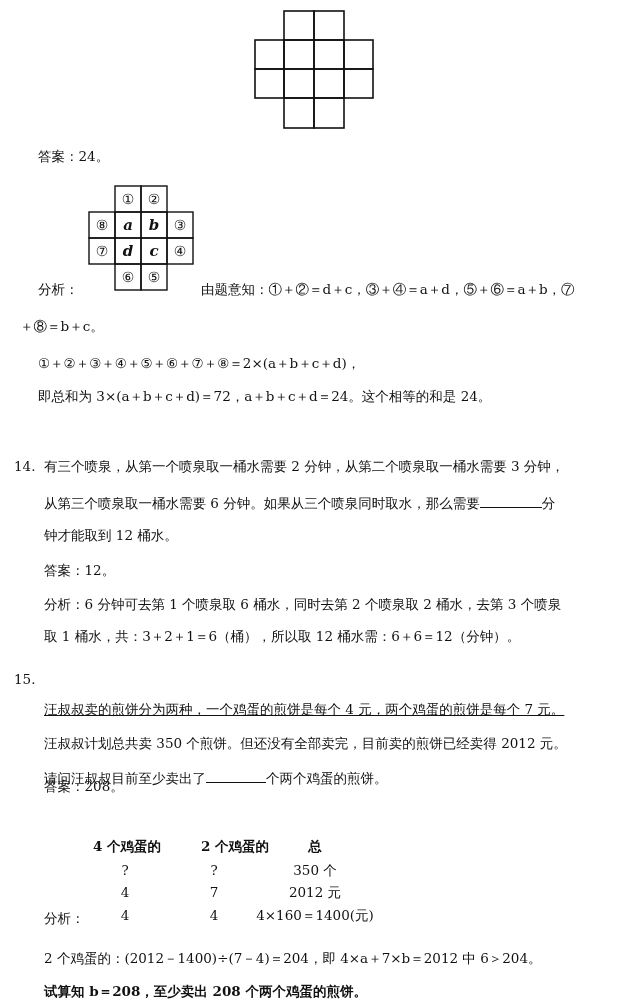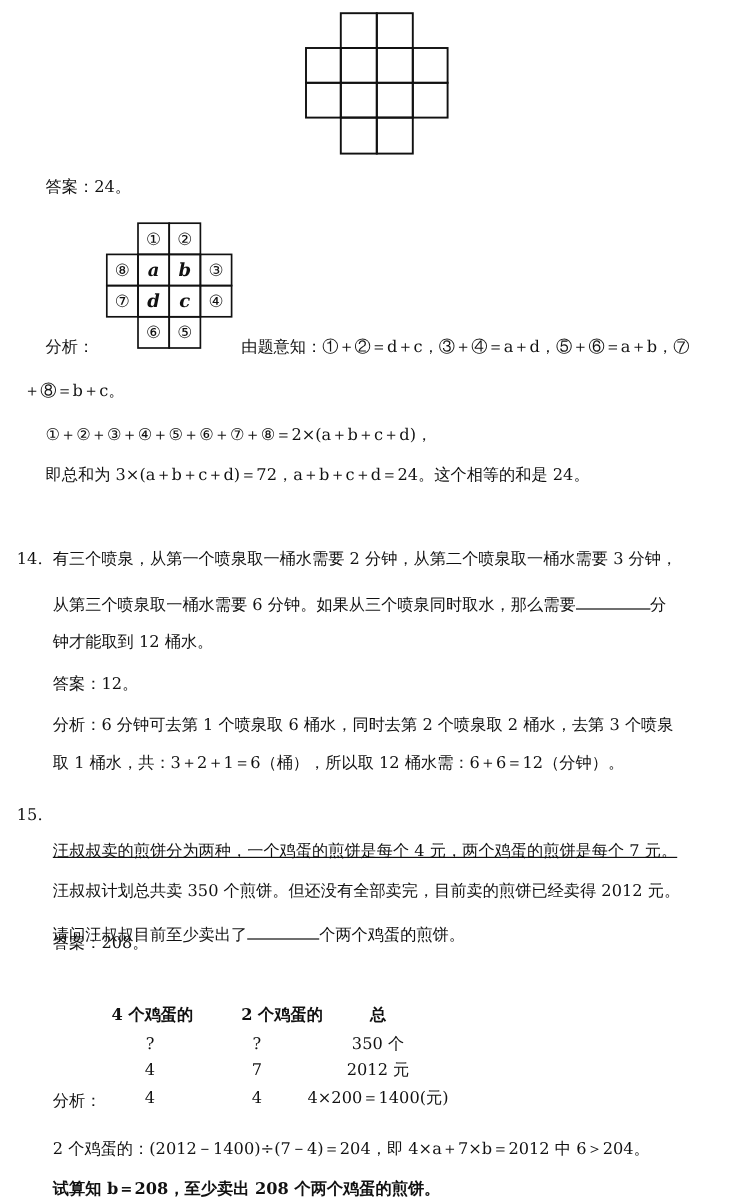--- a/index.html
+++ b/index.html
@@ -99,17 +99,17 @@
   <div class="tbl-cell" style="left:110px; top:864px; width:30px;">?</div>
   <div class="tbl-cell" style="left:199px; top:864px; width:30px;">?</div>
   <div class="tbl-cell" style="left:270px; top:864px; width:90px;">350 个</div>
 
   <div class="tbl-cell" style="left:110px; top:886px; width:30px;">4</div>
   <div class="tbl-cell" style="left:199px; top:886px; width:30px;">7</div>
   <div class="tbl-cell" style="left:270px; top:886px; width:90px;">2012 元</div>
 
   <div class="tbl-cell" style="left:110px; top:909px; width:30px;">4</div>
   <div class="tbl-cell" style="left:199px; top:909px; width:30px;">4</div>
-  <div class="tbl-cell" style="left:250px; top:909px; width:130px;">4×200＝1400(元)</div>
+  <div class="tbl-cell" style="left:250px; top:909px; width:130px;">4×160＝1400(元)</div>
 </div>
 <div class="abs" style="left:44px; top:912px;">分析：</div>
 <div class="abs" style="left:44px; top:952px;">2 个鸡蛋的：(2012－1400)÷(7－4)＝204，即 4×a＋7×b＝2012 中 6＞204。</div>
 <div class="abs" style="left:44px; top:985px;font-weight:bold;">试算知 b＝208，至少卖出 208 个两个鸡蛋的煎饼。</div>
 
 </body></html>

